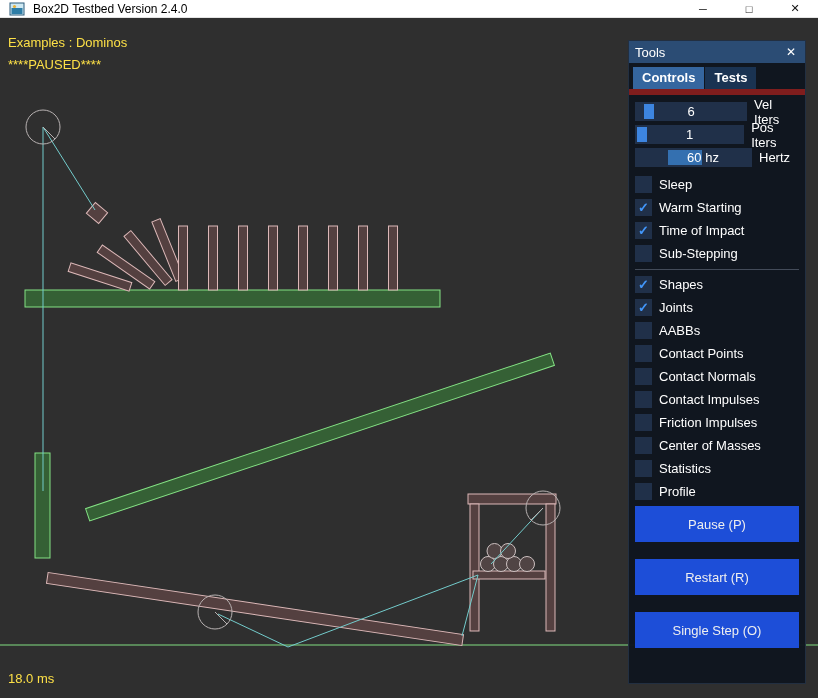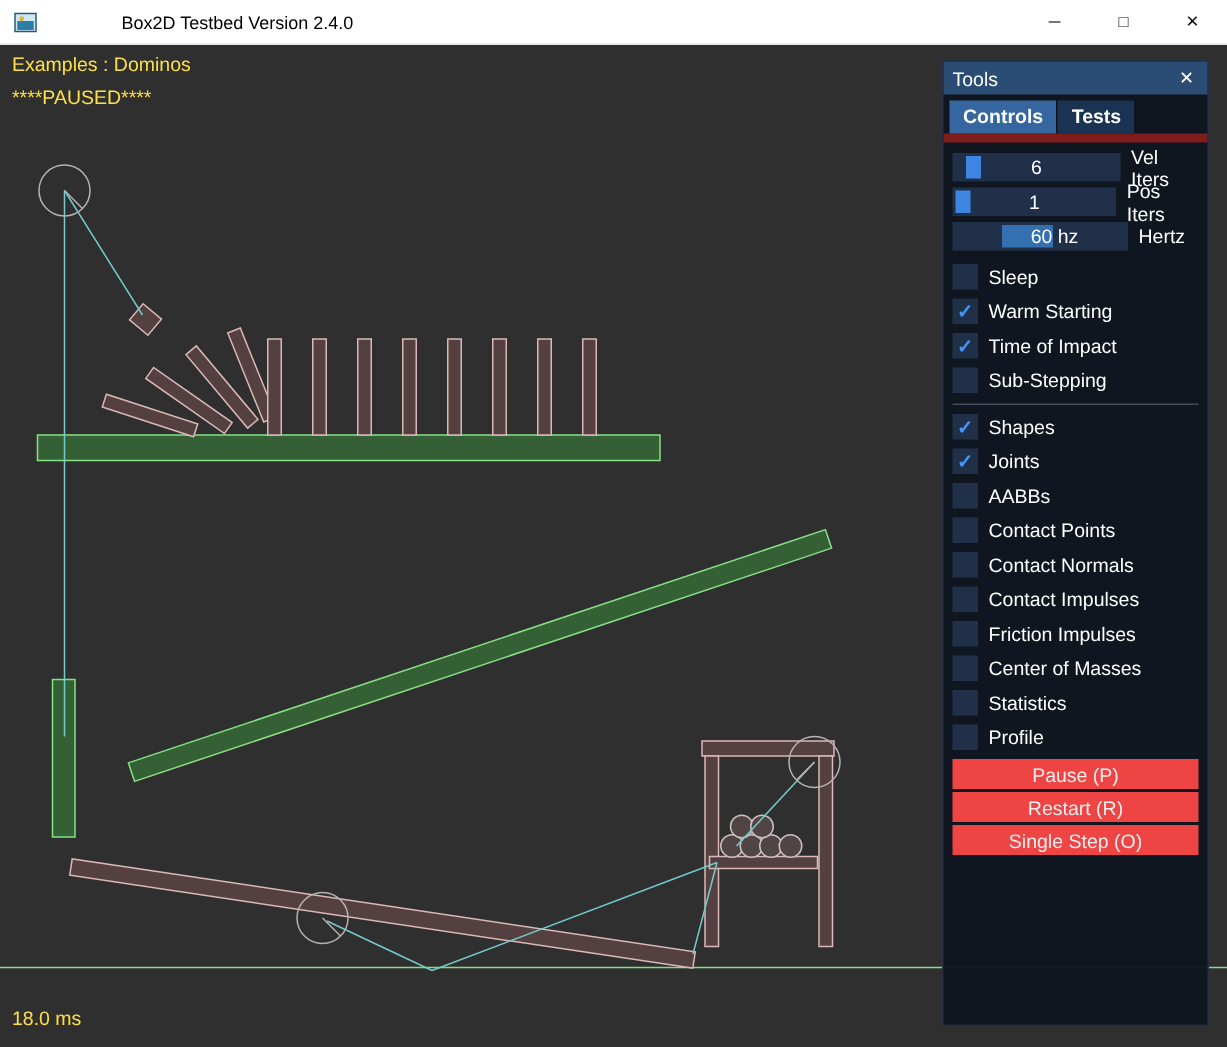--- a/index.html
+++ b/index.html
@@ -2,23 +2,23 @@
 <html><head>
 <meta charset="utf-8">
 <style>
   * { margin:0; padding:0; box-sizing:border-box; }
   html,body { width:818px; height:698px; overflow:hidden; }
   body { font-family:"Liberation Sans", sans-serif; background:#2f2f2f; }
 
   .app { position:relative; width:818px; height:698px; background:#2f2f2f; }
 
   
-  .titlebar { position:absolute; top:0; left:0; width:818px; height:30px;
+  .titlebar { position:absolute; top:0; left:0; width:818px; height:18px;
               background:#ffffff; display:flex; align-items:center;
-              border-bottom:1px solid #e4e4e4; z-index:30;gap:48px; }
+              border-bottom:1px solid #e4e4e4; z-index:30; }
   .app-icon { margin-left:9px; width:16px; height:16px; flex:0 0 auto; }
   .titlebar .title { margin-left:8px; font-size:12px; color:#000; }
   .win-controls { margin-left:auto; display:flex; height:30px; }
   .win-btn { width:46px; height:30px; display:flex; align-items:center;
              justify-content:center; font-size:11px; color:#111; }
 
   
   .canvas { position:absolute; top:30px; left:0; width:818px; height:668px; background:#2f2f2f; }
   .scene { position:absolute; top:0; left:0; }
   .scene .ground { stroke:#82e082; stroke-width:1; }
@@ -62,22 +62,22 @@
 
   .check-row { height:23px; display:flex; align-items:center; }
   .checkbox { width:17px; height:17px; background:#203049; display:flex;
               align-items:center; justify-content:center; flex:0 0 auto; }
   .checkbox.checked::after { content:"✓"; color:#4296fa; font-weight:bold; font-size:13px; }
   .check-label { margin-left:7px; color:#fff; }
 
   .separator { height:1px; background:rgba(130,140,160,0.45); margin:4px 0 3px 0; }
 
   .buttons { margin-top:3px; }
-  .imgui-btn { display:block; width:100%; height:20px; margin-bottom:2px;
-               background:#ef4444; border:none; color:#efefef; font-size:13px;
+  .imgui-btn { display:block; width:100%; height:36px; margin-bottom:17px;
+               background:#1d4ed8; border:none; color:#efefef; font-size:13px;
                font-family:inherit; }
 </style>
 </head>
 <body>
 
 <div class="app">
 
   <div class="titlebar">
     <svg class="app-icon" width="16" height="16" viewBox="0 0 16 16">
       <rect x="1" y="2" width="14" height="12" fill="#cfe9f3" stroke="#2a5a7a"></rect>

